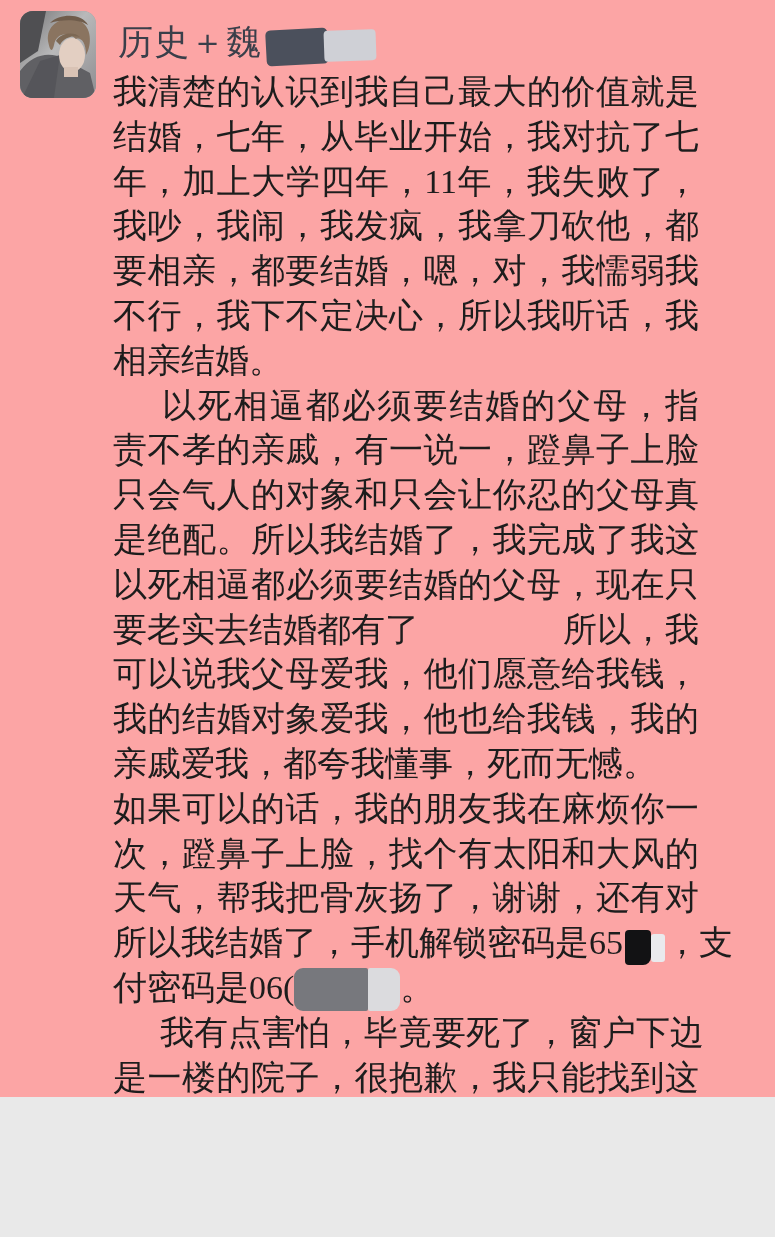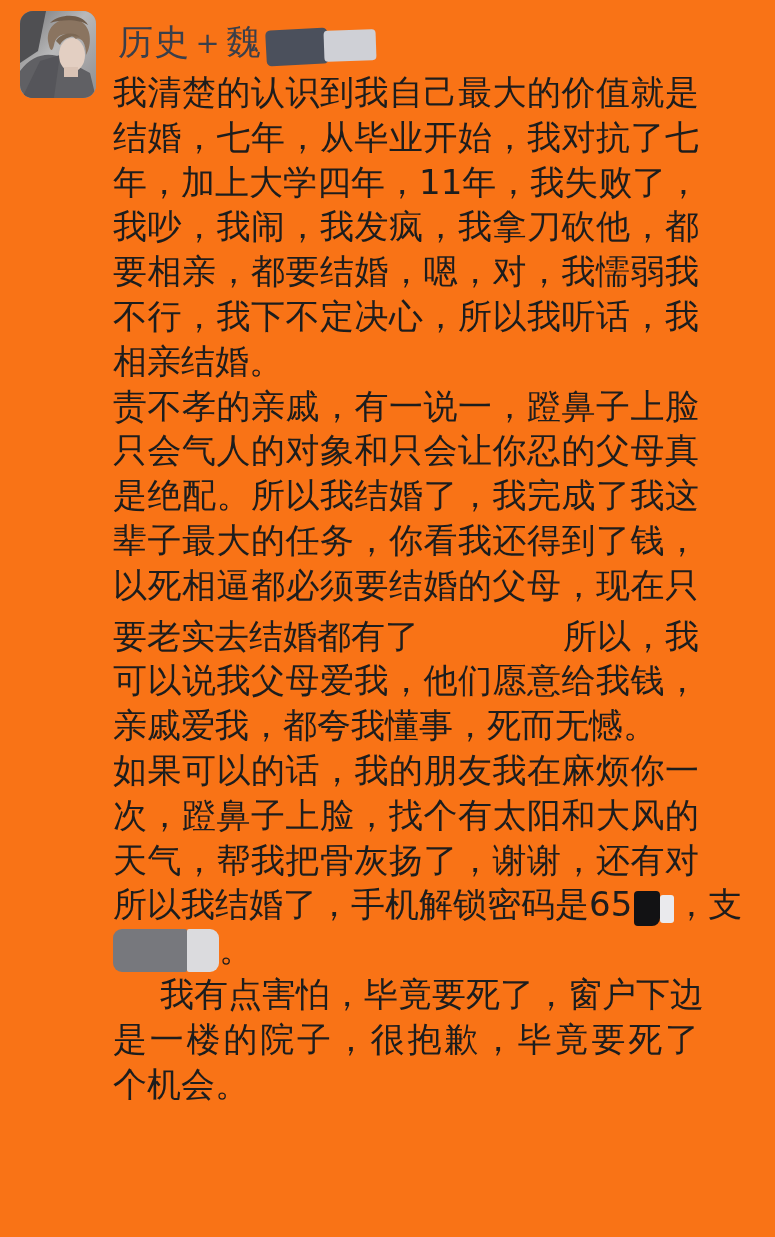--- a/index.html
+++ b/index.html
@@ -2,22 +2,22 @@
 <html><head>
 <meta charset="utf-8">
 <style>
   html,body{margin:0;padding:0;}
   body{
     font-family:"DejaVu Sans",sans-serif;
     background:#e9e9e9;
   }
   #screen{
     position:relative;
-    width:775px;height:1237px;
-    background:#f97316;
+    width:775px;height:1097px;
+    background:#fca5a5;
     overflow:hidden;
   }
   
   .avatar{
     position:absolute;left:20px;top:11px;
     width:76px;height:87px;
     border-radius:13px;
     overflow:hidden;
     background:#9a9a9a;
   }
@@ -54,33 +54,34 @@
     color:#1d1d1d;
     font-size:34px;
     line-height:44.8px;
   }
   .line{
     height:44.8px;
     white-space:nowrap;
     text-align:justify;
     text-align-last:justify;
     text-justify:inter-character;
+    font-family:Liberation Serif, serif;
   }
   .line.left{
     text-align:left;
     text-align-last:left;
   }
   .line.tight{letter-spacing:-1.6px;}
   .line .indent{display:inline-block;width:47px;}
   .line.seg{
     display:flex;
     align-items:center;
     white-space:nowrap;
   }
-  .line.seg.between{justify-content:space-between;margin-top:6px;}
+  .line.seg.between{justify-content:space-between;}
   .box{display:inline-block;flex:none;}
   .redact-black{
     width:26px;height:35px;
     background:#121214;border-radius:4px 4px 8px 4px;
     margin-left:2px;align-self:center;margin-top:8px;
   }
   .redact-smear{
     width:14px;height:28px;
     background:#eaeaed;border-radius:3px;
     margin-top:8px;
@@ -134,43 +135,45 @@
   </div>
 
   <div class="post-body" id="post-body">
       <div class="line">我清楚的认识到我自己最大的价值就是</div>
       <div class="line">结婚，七年，从毕业开始，我对抗了七</div>
       <div class="line">年，加上大学四年，11年，我失败了，</div>
       <div class="line">我吵，我闹，我发疯，我拿刀砍他，都</div>
       <div class="line">要相亲，都要结婚，嗯，对，我懦弱我</div>
       <div class="line">不行，我下不定决心，所以我听话，我</div>
       <div class="line left">相亲结婚。</div>
+      <div class="line"><span class="indent"></span>以死相逼都必须要结婚的父母，指</div>
       <div class="line">责不孝的亲戚，有一说一，蹬鼻子上脸</div>
       <div class="line">只会气人的对象和只会让你忍的父母真</div>
       <div class="line">是绝配。所以我结婚了，我完成了我这</div>
-      <div class="line">辈子最大的任务，你看我还得到了钱，</div>
       <div class="line">以死相逼都必须要结婚的父母，现在只</div>
       <div class="line seg between">
         <span>要老实去结婚都有了</span>
         <span>所以，我</span>
       </div>
       <div class="line">可以说我父母爱我，他们愿意给我钱，</div>
+      <div class="line">我的结婚对象爱我，他也给我钱，我的</div>
       <div class="line left">亲戚爱我，都夸我懂事，死而无憾。</div>
       <div class="line">如果可以的话，我的朋友我在麻烦你一</div>
       <div class="line">次，蹬鼻子上脸，找个有太阳和大风的</div>
       <div class="line">天气，帮我把骨灰扬了，谢谢，还有对</div>
       <div class="line seg">
         <span>所以我结婚了，手机解锁密码是65</span>
         <span class="box redact-black"></span>
         <span class="box redact-smear"></span>
         <span>，支</span>
       </div>
       <div class="line seg">
+        <span>付密码是06(</span>
         <span class="box redact-gray"></span>
         <span class="box redact-light"></span>
         <span>。</span>
       </div>
       <div class="line"><span class="indent"></span>我有点害怕，毕竟要死了，窗户下边</div>
-      <div class="line">是一楼的院子，很抱歉，毕竟要死了</div>
+      <div class="line">是一楼的院子，很抱歉，我只能找到这</div>
       <div class="line left">个机会。</div>
     </div>
 
 </div>
 
 </body></html>

